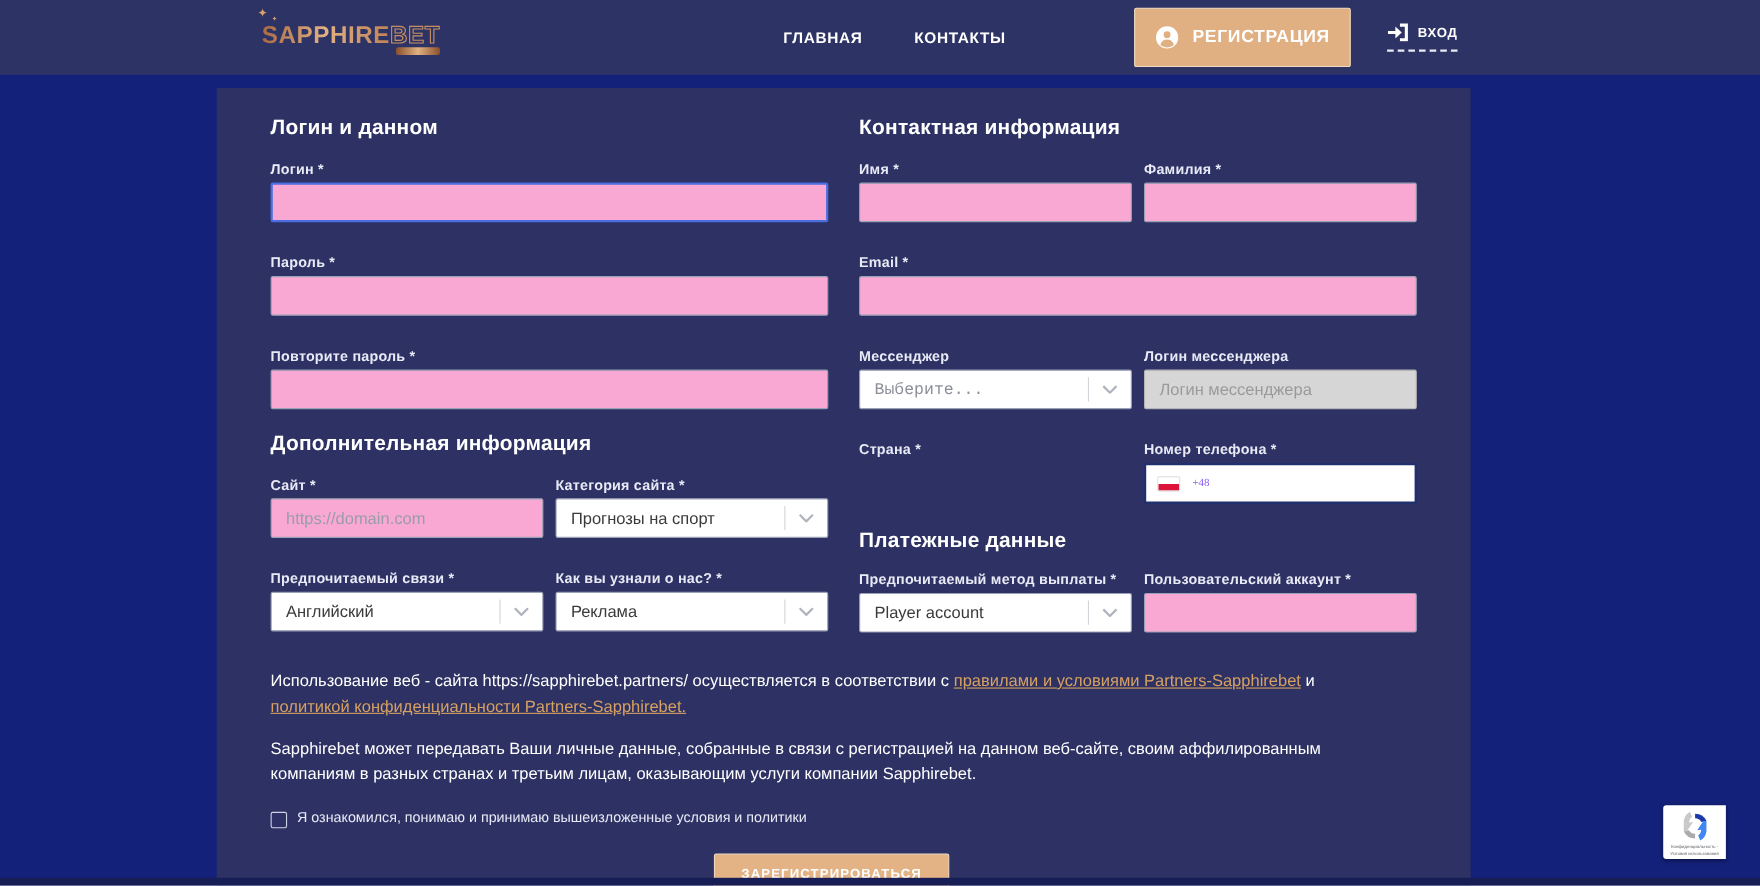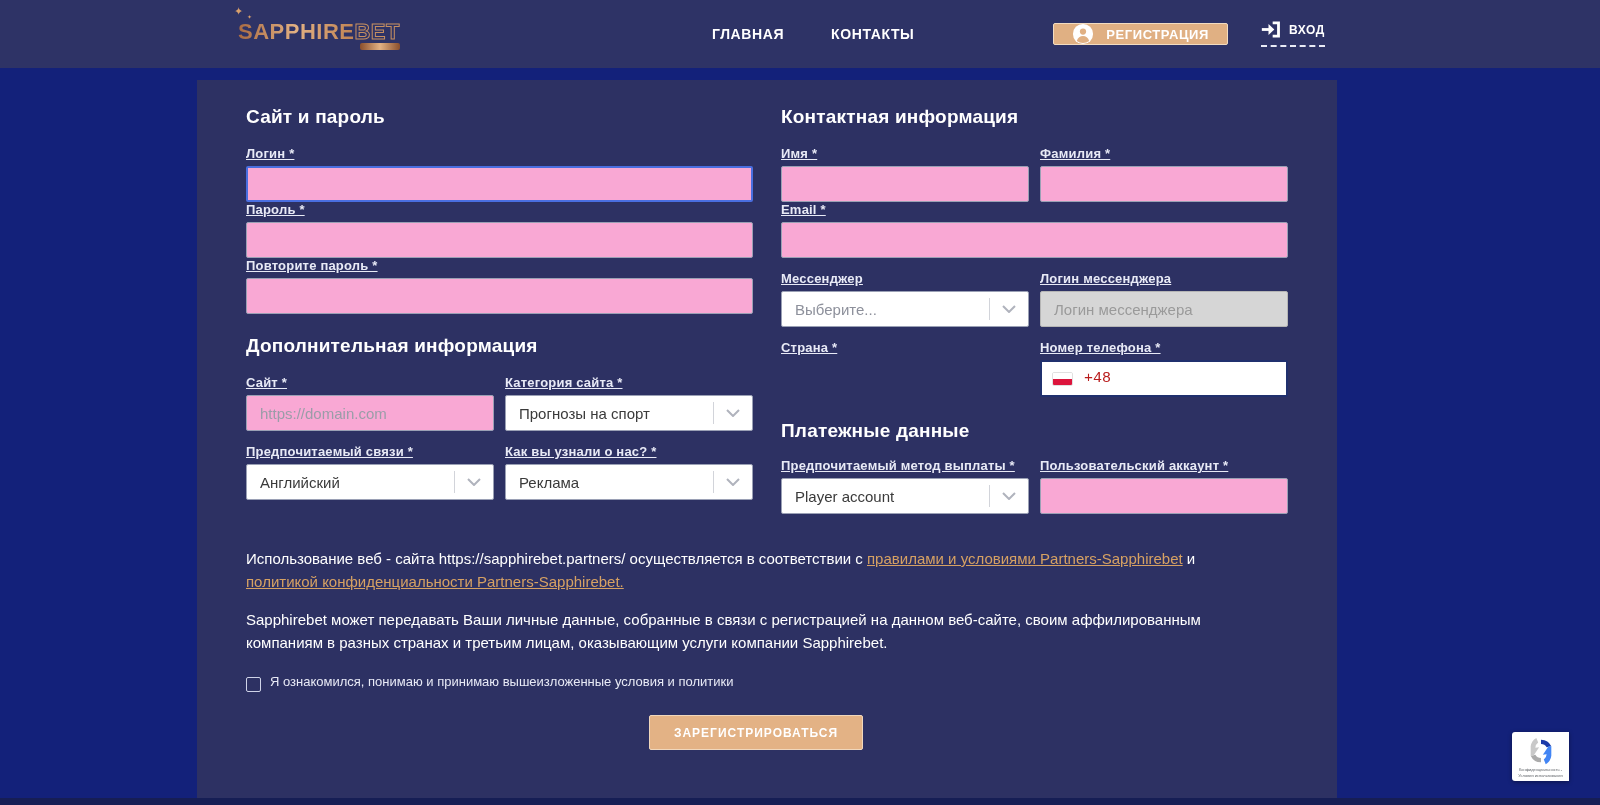--- a/index.html
+++ b/index.html
@@ -12,51 +12,51 @@
   .logo { margin-left:238px; position:relative; display:flex; flex-direction:column; cursor:pointer; }
   .logo-sparkle { position:absolute; top:-14px; left:-4px; color:#d9a06c; font-size:11px; }
   .logo-sparkle2 { position:absolute; top:-6px; left:9px; color:#d9a06c; font-size:6px; }
   .logo-text { font-size:22px; font-weight:800; letter-spacing:0.5px; white-space:nowrap; }
   .logo-main { background:linear-gradient(90deg,#a96a42,#e2b183,#c08354); -webkit-background-clip:text; background-clip:text; color:transparent; }
   .logo-bet { color:transparent; -webkit-text-stroke:1px #c68f61; }
   .logo-badge { align-self:flex-end; width:40px; height:7px; margin-top:-2px; border-radius:2px; background:linear-gradient(90deg,#8a4f2c,#e2b183,#8a4f2c); }
   .nav { display:flex; gap:47px; margin-left:312px; }
   .nav-item { color:#fff; font-size:14px; font-weight:bold; letter-spacing:0.6px; cursor:pointer; }
   .header-actions { margin-left:auto; display:flex; align-items:center; gap:33px; }
-  .register-btn { display:flex; align-items:center; gap:12px; background:#e0b083; border:1px solid #f2dcc1; border-radius:2px; height:22px; padding:0 18px; color:#fff; font-size:13px; font-weight:bold; letter-spacing:0.6px; cursor:pointer; }
+  .register-btn { display:flex; align-items:center; gap:12px; background:#e0b083; border:1px solid #f2dcc1; border-radius:2px; height:54px; padding:0 18px; color:#fff; font-size:16px; font-weight:bold; letter-spacing:0.6px; cursor:pointer; }
   .login-link { display:flex; align-items:center; gap:8px; color:#fff; font-size:12px; font-weight:bold; letter-spacing:0.6px; border-bottom:2px dashed #e8eaf6; padding-bottom:7px; cursor:pointer; }
 
   
   .main { position:relative; height:737px; }
   .panel { position:absolute; left:197px; top:12px; bottom:0; width:1140px; background:#2d3163; padding:26px 49px 0 49px; }
   .columns { display:flex; gap:28px; }
   .col { width:507px; }
   .section-title { color:#fff; font-size:19px; font-weight:600; letter-spacing:0.2px; margin-bottom:18px; }
   .mt-sec-left { margin-top:21px; }
   .mt-sec-right { margin-top:23px; margin-bottom:16px; }
   .field { display:block; }
   .row { display:flex; gap:11px;margin-top:13px; }
   .row .field { flex:1; }
-  .mt { }
-  .f-label { display:block; color:#e8eaf6; font-size:13px; font-weight:600; margin-bottom:5px; letter-spacing:0.2px;text-decoration:underline; }
+  .mt { margin-top:29px; }
+  .f-label { display:block; color:#e8eaf6; font-size:13px; font-weight:600; margin-bottom:5px; letter-spacing:0.2px; }
   .t-input { width:100%; height:36px; background:#f9a8d4; border:1px solid #9aa0b5; border-radius:2px; padding:0 13px; font-size:15px; color:#444; font-family:"Liberation Sans",sans-serif; }
   .t-input::placeholder { color:#9a9da8; }
   .t-input.focused { border:2px solid #4a6ee0; }
   .t-input:disabled, .t-input.disabled { background:#d6d6d6; border-color:#b5b5b5; }
   .t-input.disabled::placeholder { color:#9a9a9a; }
   .select { display:flex; align-items:center; height:36px; background:#fff; border:1px solid #9aa0b5; border-radius:2px; padding:0 0 0 13px; cursor:pointer; }
   .select-value { flex:1; font-size:15px; color:#3a3a3a; white-space:nowrap; overflow:hidden; }
-  .select-value.placeholder { color:#8d909b; }
+  .select-value.placeholder { color:#8d909b;font-family:Liberation Mono, monospace; }
   .select-divider { width:1px; height:22px; background:#d2d4da; }
   .select-caret { width:38px; display:flex; justify-content:center; align-items:center; }
   .phone-box { display:flex; align-items:center; height:37px; background:#fff; border:2px solid #20306e; border-radius:2px; padding:0 10px; gap:11px; }
   .flag-pl { width:21px; height:14px; border-radius:2px; overflow:hidden; border:1px solid #e0e0e0; display:flex; flex-direction:column; flex-shrink:0; }
   .flag-pl .w { flex:1; background:#fff; }
   .flag-pl .r { flex:1; background:#dc143c; }
-  .phone-input { border:none; outline:none; flex:1; font-size:15px; color:#b91c1c; font-family:Liberation Mono, monospace; background:transparent; }
+  .phone-input { border:none; outline:none; flex:1; font-size:10px; color:#8b5cf6; font-family:Liberation Serif, serif; background:transparent; }
 
   
   .terms { margin-top:33px; color:#fff; font-size:15px; line-height:1.55; max-width:1020px; }
   .terms a { color:#d6a163; text-decoration:underline; cursor:pointer; }
   .terms-p2 { margin-top:14px; }
   .checkbox-row { margin-top:18px; display:flex; align-items:flex-end; gap:9px; cursor:pointer; }
   .checkbox { width:15px; height:15px; border:1px solid #cfd3e8; border-radius:2px; background:transparent; flex-shrink:0; }
   .checkbox-label { color:#e8eaf6; font-size:13px; }
   .submit-wrap { display:flex; justify-content:center; margin-top:23px; }
   .submit-btn { background:#e3b285; border:1px solid #f0d7bc; border-radius:2px; height:35px; padding:0 24px; color:#fff; font-size:12px; font-weight:bold; letter-spacing:1px; cursor:pointer; font-family:"Liberation Sans",sans-serif; }
@@ -104,21 +104,21 @@
         <span>ВХОД</span>
       </div>
     </div>
   </div>
 
   <div class="main">
     <div class="panel">
       <div class="columns">
 
         <div class="col">
-          <div class="section-title">Сайт и пароль</div>
+          <div class="section-title">Логин и данном</div>
 
           <div class="field">
             <label class="f-label">Логин *</label>
             <input class="t-input focused" type="text" style="">
           </div>
 
           <div class="field mt">
             <label class="f-label">Пароль *</label>
             <input class="t-input" type="password" style="">
           </div>

